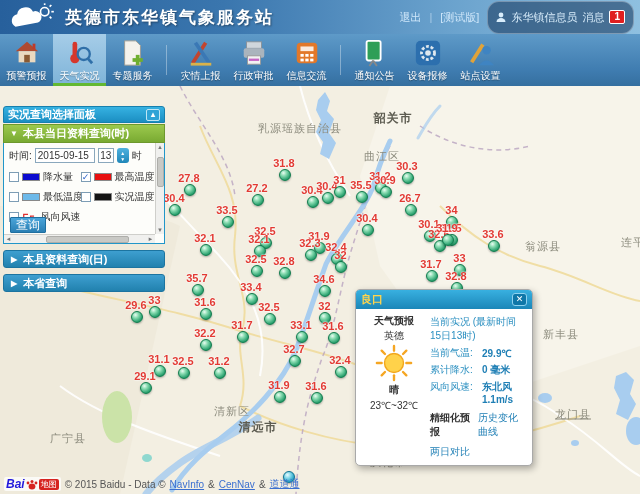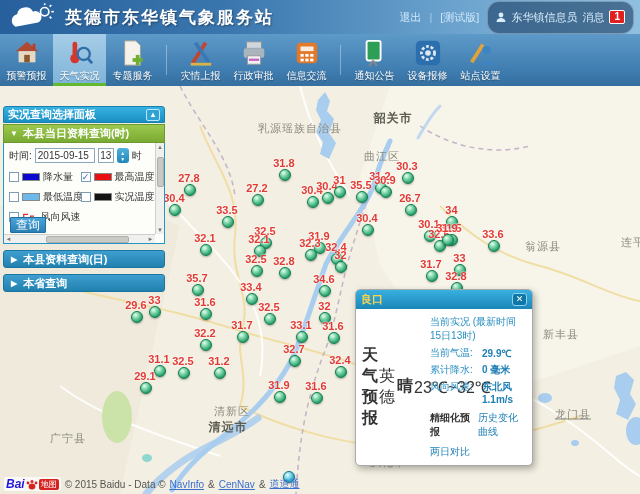--- a/index.html
+++ b/index.html
@@ -85,21 +85,21 @@
 
   
   .popup{position:absolute;left:355px;top:203px;width:178px;z-index:9;background:#fff;
     border:1px solid #a9a9a9;border-radius:5px;box-shadow:2px 3px 7px rgba(0,0,0,.3);overflow:hidden}
   .popup-title{height:19px;background:linear-gradient(#38b0e0,#1b86b8);display:flex;align-items:center;
     justify-content:space-between;padding:0 5px}
   .popup-title .ptext{color:#ffd44d;font-size:11px;font-weight:bold}
   .popup-close{width:15px;height:13px;background:#0f77a8;border:1px solid #8ed2ef;border-radius:3px;
     color:#fff;font-size:9px;line-height:11px;text-align:center;cursor:pointer}
   .popup-body{display:flex;padding:5px 6px 6px 6px;gap:4px}
-  .pb-left{width:64px;display:flex;flex-direction:row;align-items:center;gap:1px;color:#333;font-size:16px}
+  .pb-left{width:64px;display:flex;flex-direction:column;align-items:center;gap:1px;color:#333;font-size:10px}
   .pb-left .bold{font-weight:bold}
   .pb-right{flex:1;font-size:10px;color:#2a8fc0;display:flex;flex-direction:column;gap:3px;padding-top:1px}
   .pr-head{color:#2a8fc0}
   .pr-row{display:flex}
   .pr-row .lab{width:52px;flex:0 0 auto}
   .pr-row .val{color:#1f7fb5;font-weight:bold}
   .pr-links{margin-top:3px;display:flex;gap:8px;align-items:center}
   .plink{color:#1f7fb5;cursor:pointer}
   .plink.dark{color:#333;font-weight:bold}
 
@@ -277,21 +277,21 @@
     <div class="label-layer">
         <div class="maplabel" style="left: 300px; top: 42px;">乳源瑶族自治县</div>
         <div class="maplabel bold" style="left: 393px; top: 32px;">韶关市</div>
         <div class="maplabel" style="left: 382px; top: 70px;">曲江区</div>
         <div class="maplabel" style="left: 543px; top: 160px;">翁源县</div>
         <div class="maplabel" style="left: 639px; top: 156px;">连平县</div>
         <div class="maplabel" style="left: 561px; top: 248px;">新丰县</div>
         <div class="maplabel" style="left: 573px; top: 328px; text-decoration: underline;">龙门县</div>
         <div class="maplabel" style="left: 388px; top: 376px;">从化市</div>
         <div class="maplabel" style="left: 232px; top: 325px;">清新区</div>
-        <div class="maplabel bold" style="left: 228px; top: 341px;">清远市</div>
+        <div class="maplabel bold" style="left: 258px; top: 341px;">清远市</div>
         <div class="maplabel" style="left: 68px; top: 352px;">广宁县</div>
       </div>
     <div class="station-layer">
         <div class="station" style="left: 190px; top: 104px;">
           <span class="temp">27.8</span>
           <span class="dot"></span>
         </div>
         <div class="station" style="left: 175px; top: 124px;">
           <span class="temp">30.4</span>
           <span class="dot"></span>

